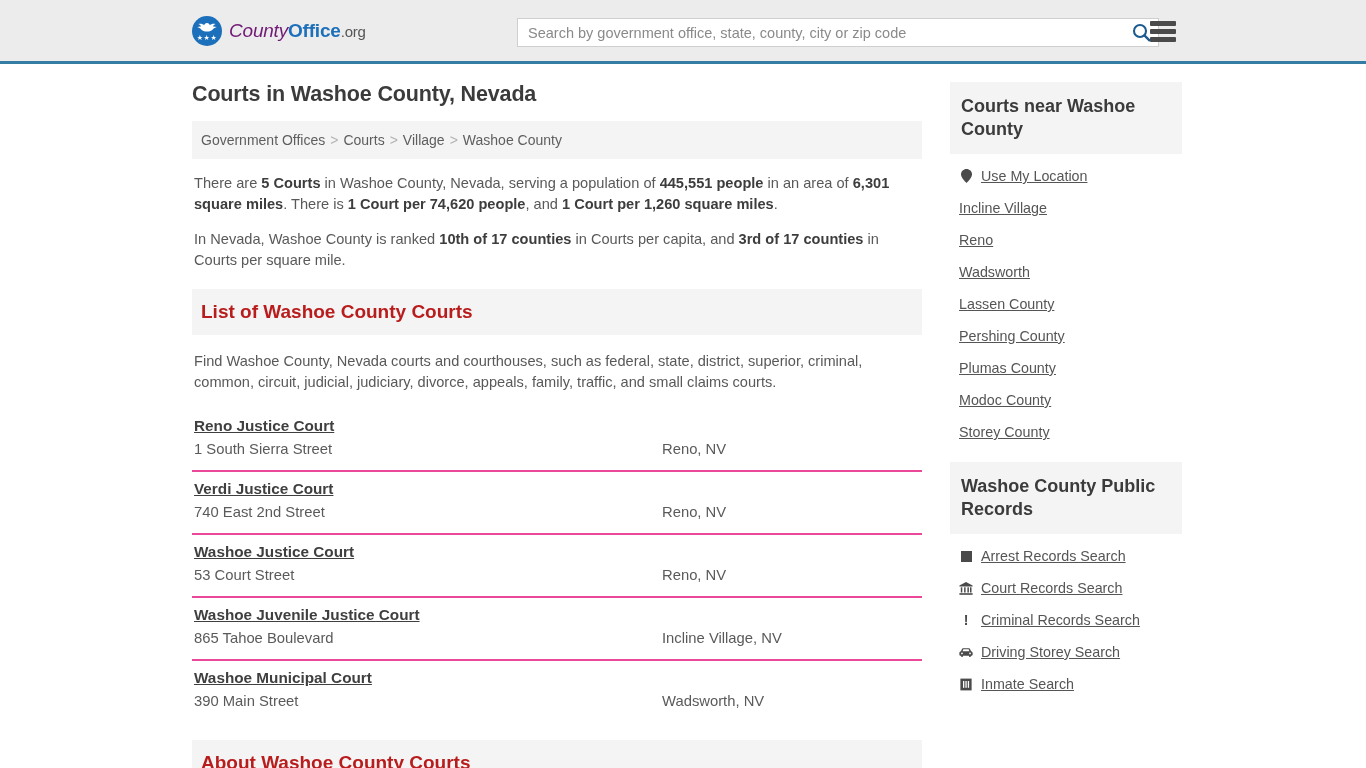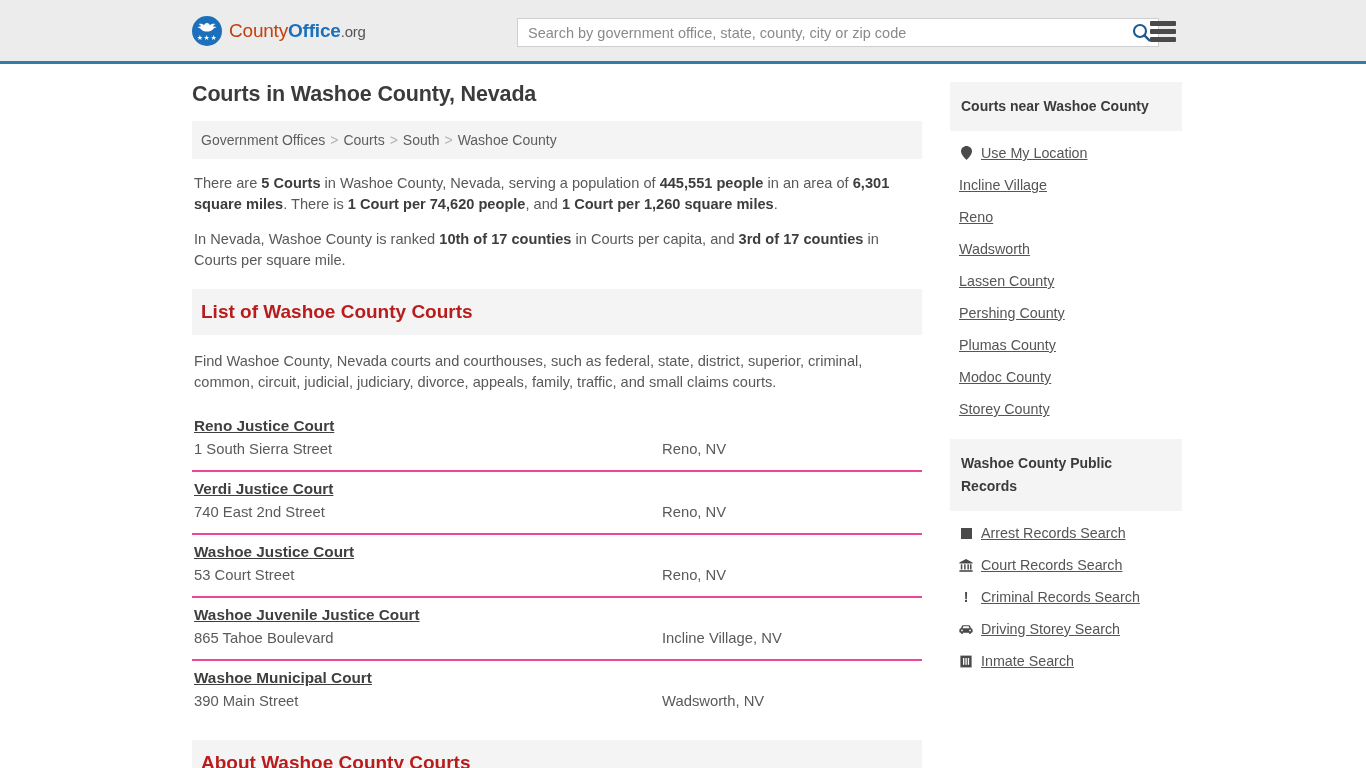--- a/index.html
+++ b/index.html
@@ -49,21 +49,21 @@
     color: #ffffff;
     font-size: 7px;
     letter-spacing: 0.5px;
     line-height: 7px;
   }
   .brand-text {
     font-size: 19px;
     letter-spacing: -0.2px;
     white-space: nowrap;
   }
-  .brand-text .t1 { color: #c2410c; }
+  .brand-text .t1 { color: #701a75; font-style: italic; }
   .brand-text .t2 { color: #1c6fba; font-weight: bold; }
   .brand-text .t3 { color: #555555; font-size: 15px; }
 
   .search-wrap {
     position: absolute;
     left: 517px;
     top: 18px;
     width: 642px;
     height: 29px;
     background: #ffffff;
@@ -199,21 +199,21 @@
     bottom: 13px;
     font-size: 14.8px;
     color: #5a5a5a;
   }
 
   
   .side-card { margin-bottom: 10px; }
   .side-head {
     background: #f4f4f4;
     padding: 13px 11px;
-    font-size: 14px;
+    font-size: 18px;
     font-weight: bold;
     color: #3b3b3b;
     line-height: 23px;
   }
   .side-links { padding: 6px 0 4px 0; }
   .side-link {
     display: flex;
     align-items: center;
     gap: 8px;
     padding: 8px 0 8px 9px;
@@ -281,21 +281,21 @@
   </button>
 </div>
 
 <div class="page">
   <div class="page-inner">
 
     <div class="col-main">
 
       <h1 class="page-title">Courts in Washoe County, Nevada</h1>
 
-      <div class="breadcrumb" id="breadcrumb"><a href="#" class="">Government Offices</a><span class="sep">&gt;</span><a href="#" class="">Courts</a><span class="sep">&gt;</span><a href="#" class="">South</a><span class="sep">&gt;</span><span class="current">Washoe County</span></div>
+      <div class="breadcrumb" id="breadcrumb"><a href="#" class="">Government Offices</a><span class="sep">&gt;</span><a href="#" class="">Courts</a><span class="sep">&gt;</span><a href="#" class="">Village</a><span class="sep">&gt;</span><span class="current">Washoe County</span></div>
 
       <div class="intro">
         <p id="intro-p1"><span>There are </span><b>5 Courts</b><span> in Washoe County, Nevada, serving a population of </span><b>445,551 people</b><span> in an area of </span><b>6,301 square miles</b><span>. There is </span><b>1 Court per 74,620 people</b><span>, and </span><b>1 Court per 1,260 square miles</b><span>.</span></p>
         <p id="intro-p2"><span>In Nevada, Washoe County is ranked </span><b>10th of 17 counties</b><span> in Courts per capita, and </span><b>3rd of 17 counties</b><span> in Courts per square mile.</span></p>
       </div>
 
       <div class="section-head">List of Washoe County Courts</div>
       <p class="section-desc">Find Washoe County, Nevada courts and courthouses, such as federal, state, district, superior, criminal, common, circuit, judicial, judiciary, divorce, appeals, family, traffic, and small claims courts.</p>
 
       <div class="court-list" id="court-list">

